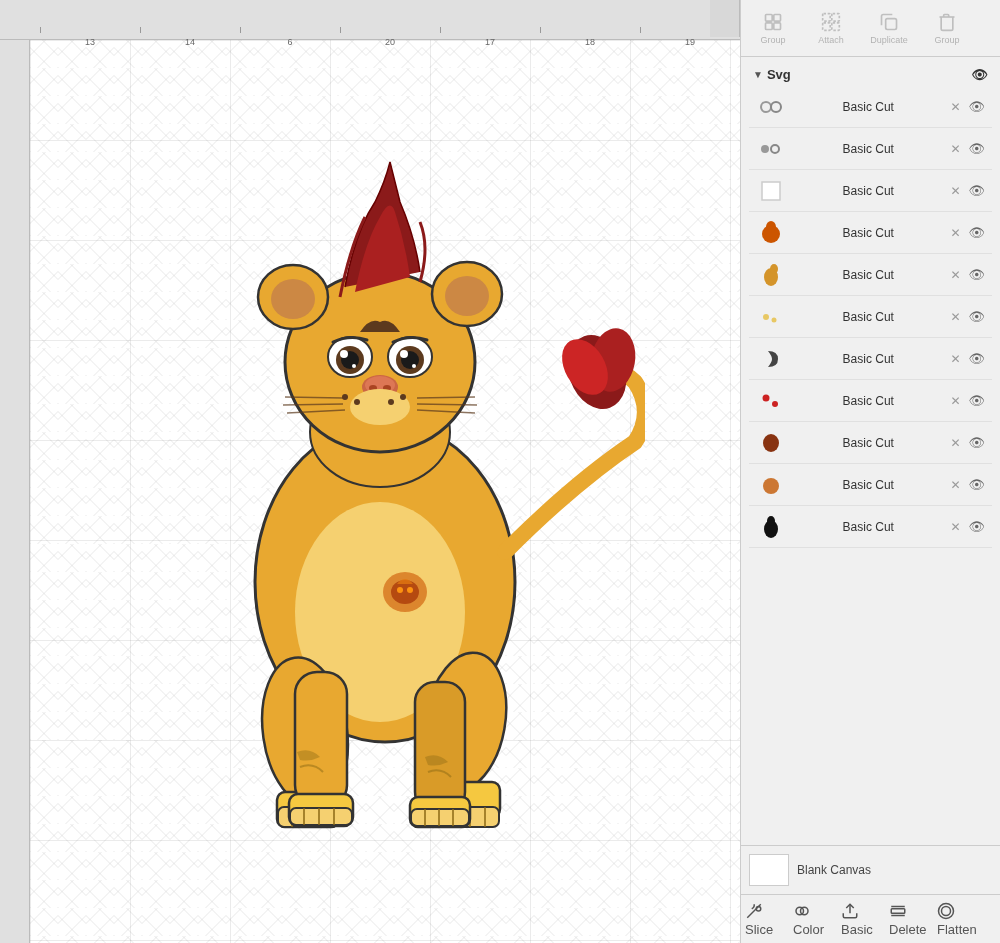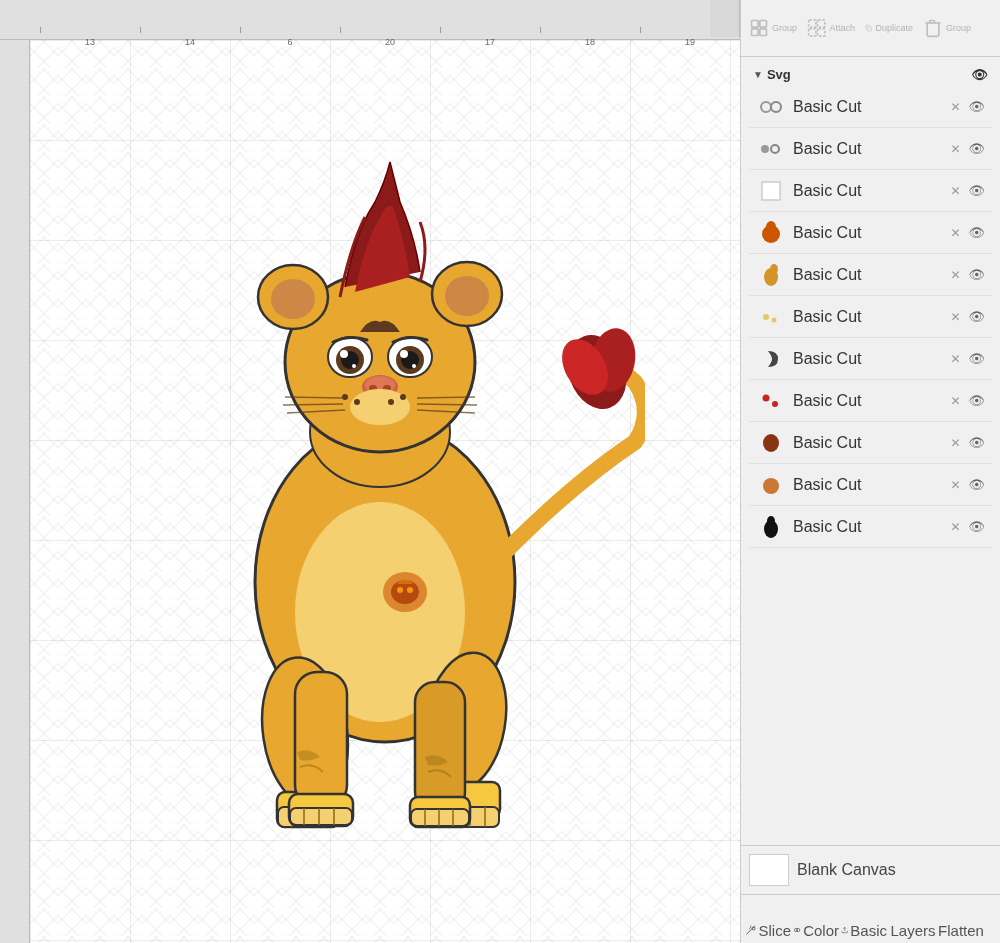--- a/index.html
+++ b/index.html
@@ -142,21 +142,21 @@
     .panel-toolbar {
       display: flex;
       align-items: center;
       padding: 6px 4px;
       gap: 2px;
       border-bottom: 1px solid #ccc;
       background: #f0f0f0;
     }
     .toolbar-btn {
       display: flex;
-      flex-direction: row;
+      flex-direction: column;
       align-items: center;
       justify-content: center;
       width: 56px;
       height: 44px;
       border-radius: 4px;
       cursor: pointer;
       font-size: 9px;
       color: #555;
       gap: 3px;
       background: transparent;
@@ -211,23 +211,24 @@
       height: 28px;
       flex-shrink: 0;
       display: flex;
       align-items: center;
       justify-content: center;
       font-size: 18px;
     }
 
     .layer-name {
       flex: 1;
-      font-size: 16px;
+      font-size: 12px;
       color: #333;
       padding-left: 4px;
+      text-align: center;
     }
 
     .layer-actions {
       display: flex;
       align-items: center;
       gap: 2px;
     }
 
     .layer-x {
       font-size: 12px;
@@ -255,43 +256,43 @@
 
     .canvas-thumb {
       width: 40px;
       height: 32px;
       background: white;
       border: 1px solid #ccc;
       flex-shrink: 0;
     }
 
     .canvas-name {
-      font-size: 16px;
+      font-size: 12px;
       color: #444;
     }
 
     
     .bottom-toolbar {
       display: flex;
       align-items: center;
       padding: 4px;
       gap: 2px;
       border-top: 1px solid #ccc;
       background: #f0f0f0;
     }
     .bottom-btn {
       display: flex;
-      flex-direction: row;
-      align-items: flex-end;
+      flex-direction: column;
+      align-items: flex-start;
       justify-content: center;
       width: 46px;
       height: 40px;
       border-radius: 4px;
       cursor: pointer;
-      font-size: 15px;
+      font-size: 13px;
       color: #555;
       gap: 2px;
       background: transparent;
       border: none;
     }
     .bottom-btn svg { width: 18px; height: 18px; }
 
     
     .svg-tree::-webkit-scrollbar { width: 6px; }
     .svg-tree::-webkit-scrollbar-track { background: #f0f0f0; }
@@ -660,21 +661,21 @@
         <line x1="12" y1="3" x2="12" y2="15"></line>
       </svg>
       <span>Basic</span>
     </button>
     <button class="bottom-btn">
       <svg viewBox="0 0 24 24" fill="none" stroke="#555" stroke-width="2">
         <rect x="3" y="9" width="18" height="6" rx="1"></rect>
         <line x1="3" y1="6" x2="21" y2="6"></line>
         <line x1="3" y1="18" x2="21" y2="18"></line>
       </svg>
-      <span>Layers</span>
+      <span>Delete</span>
     </button>
     <button class="bottom-btn">
       <svg viewBox="0 0 24 24" fill="none" stroke="#555" stroke-width="2">
         <path d="M12 2a10 10 0 100 20A10 10 0 0012 2z"></path>
         <path d="M12 6a6 6 0 100 12A6 6 0 0012 6z"></path>
       </svg>
       <span>Flatten</span>
     </button>
   </div>
 </div>

